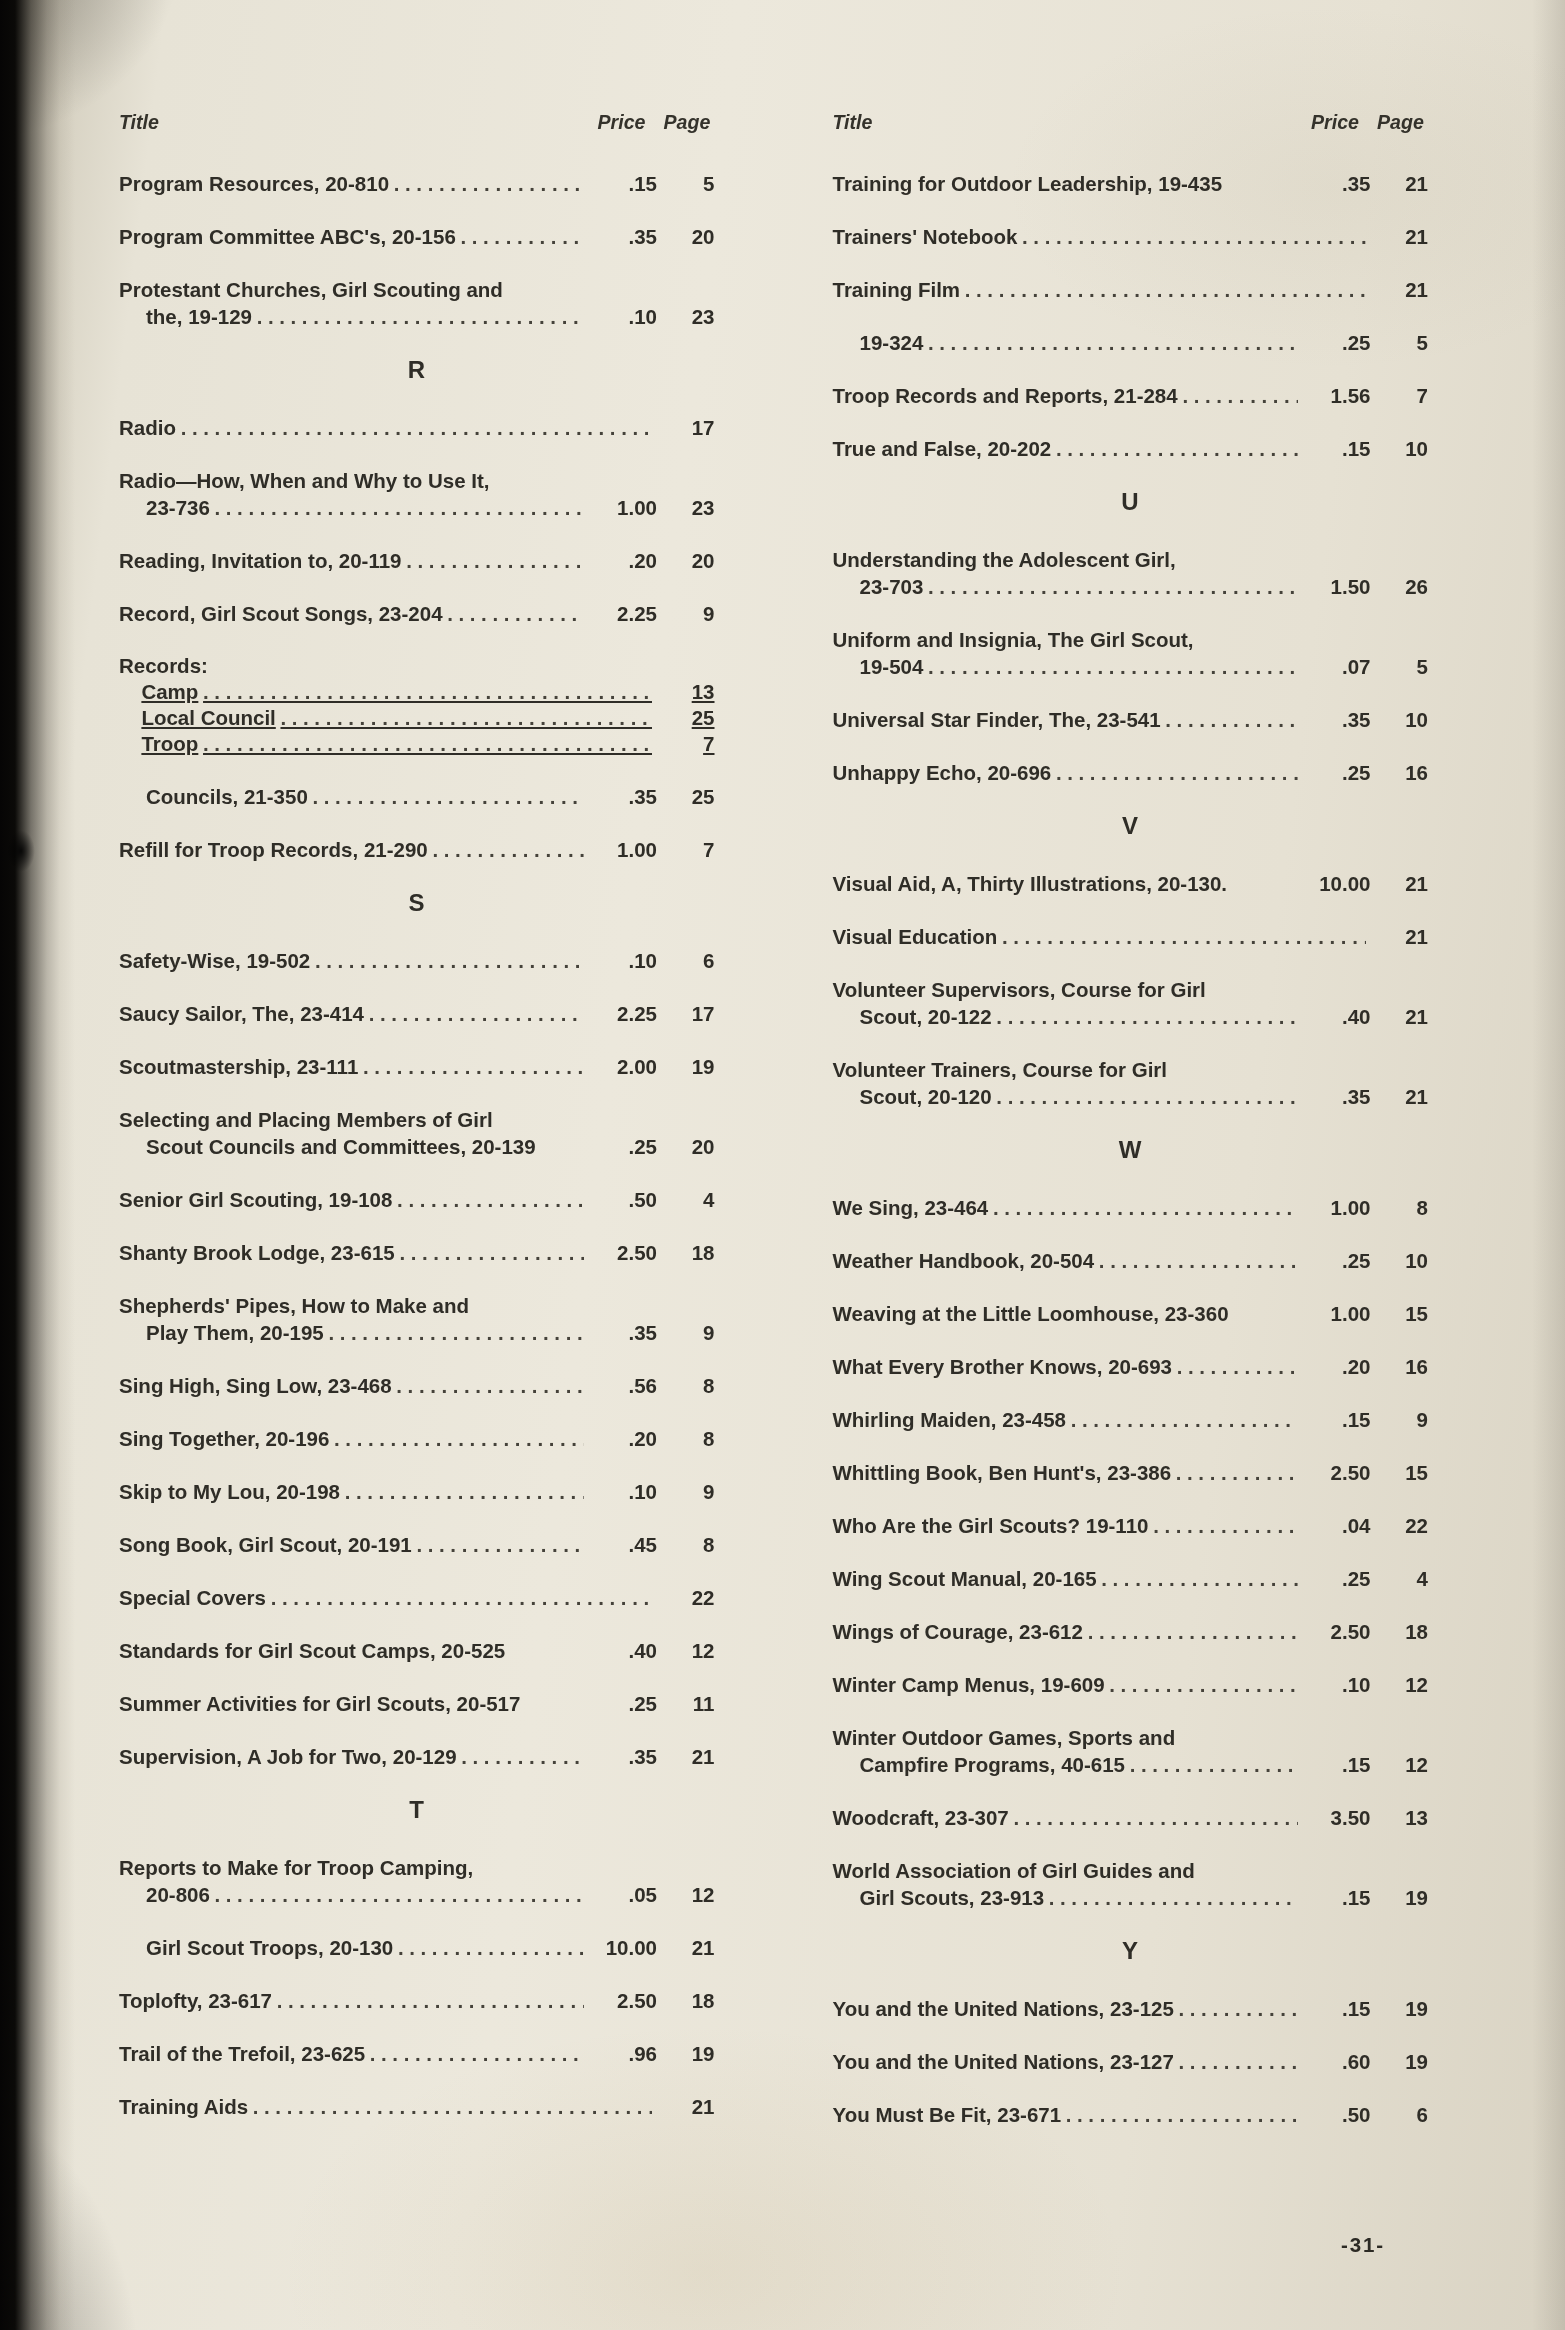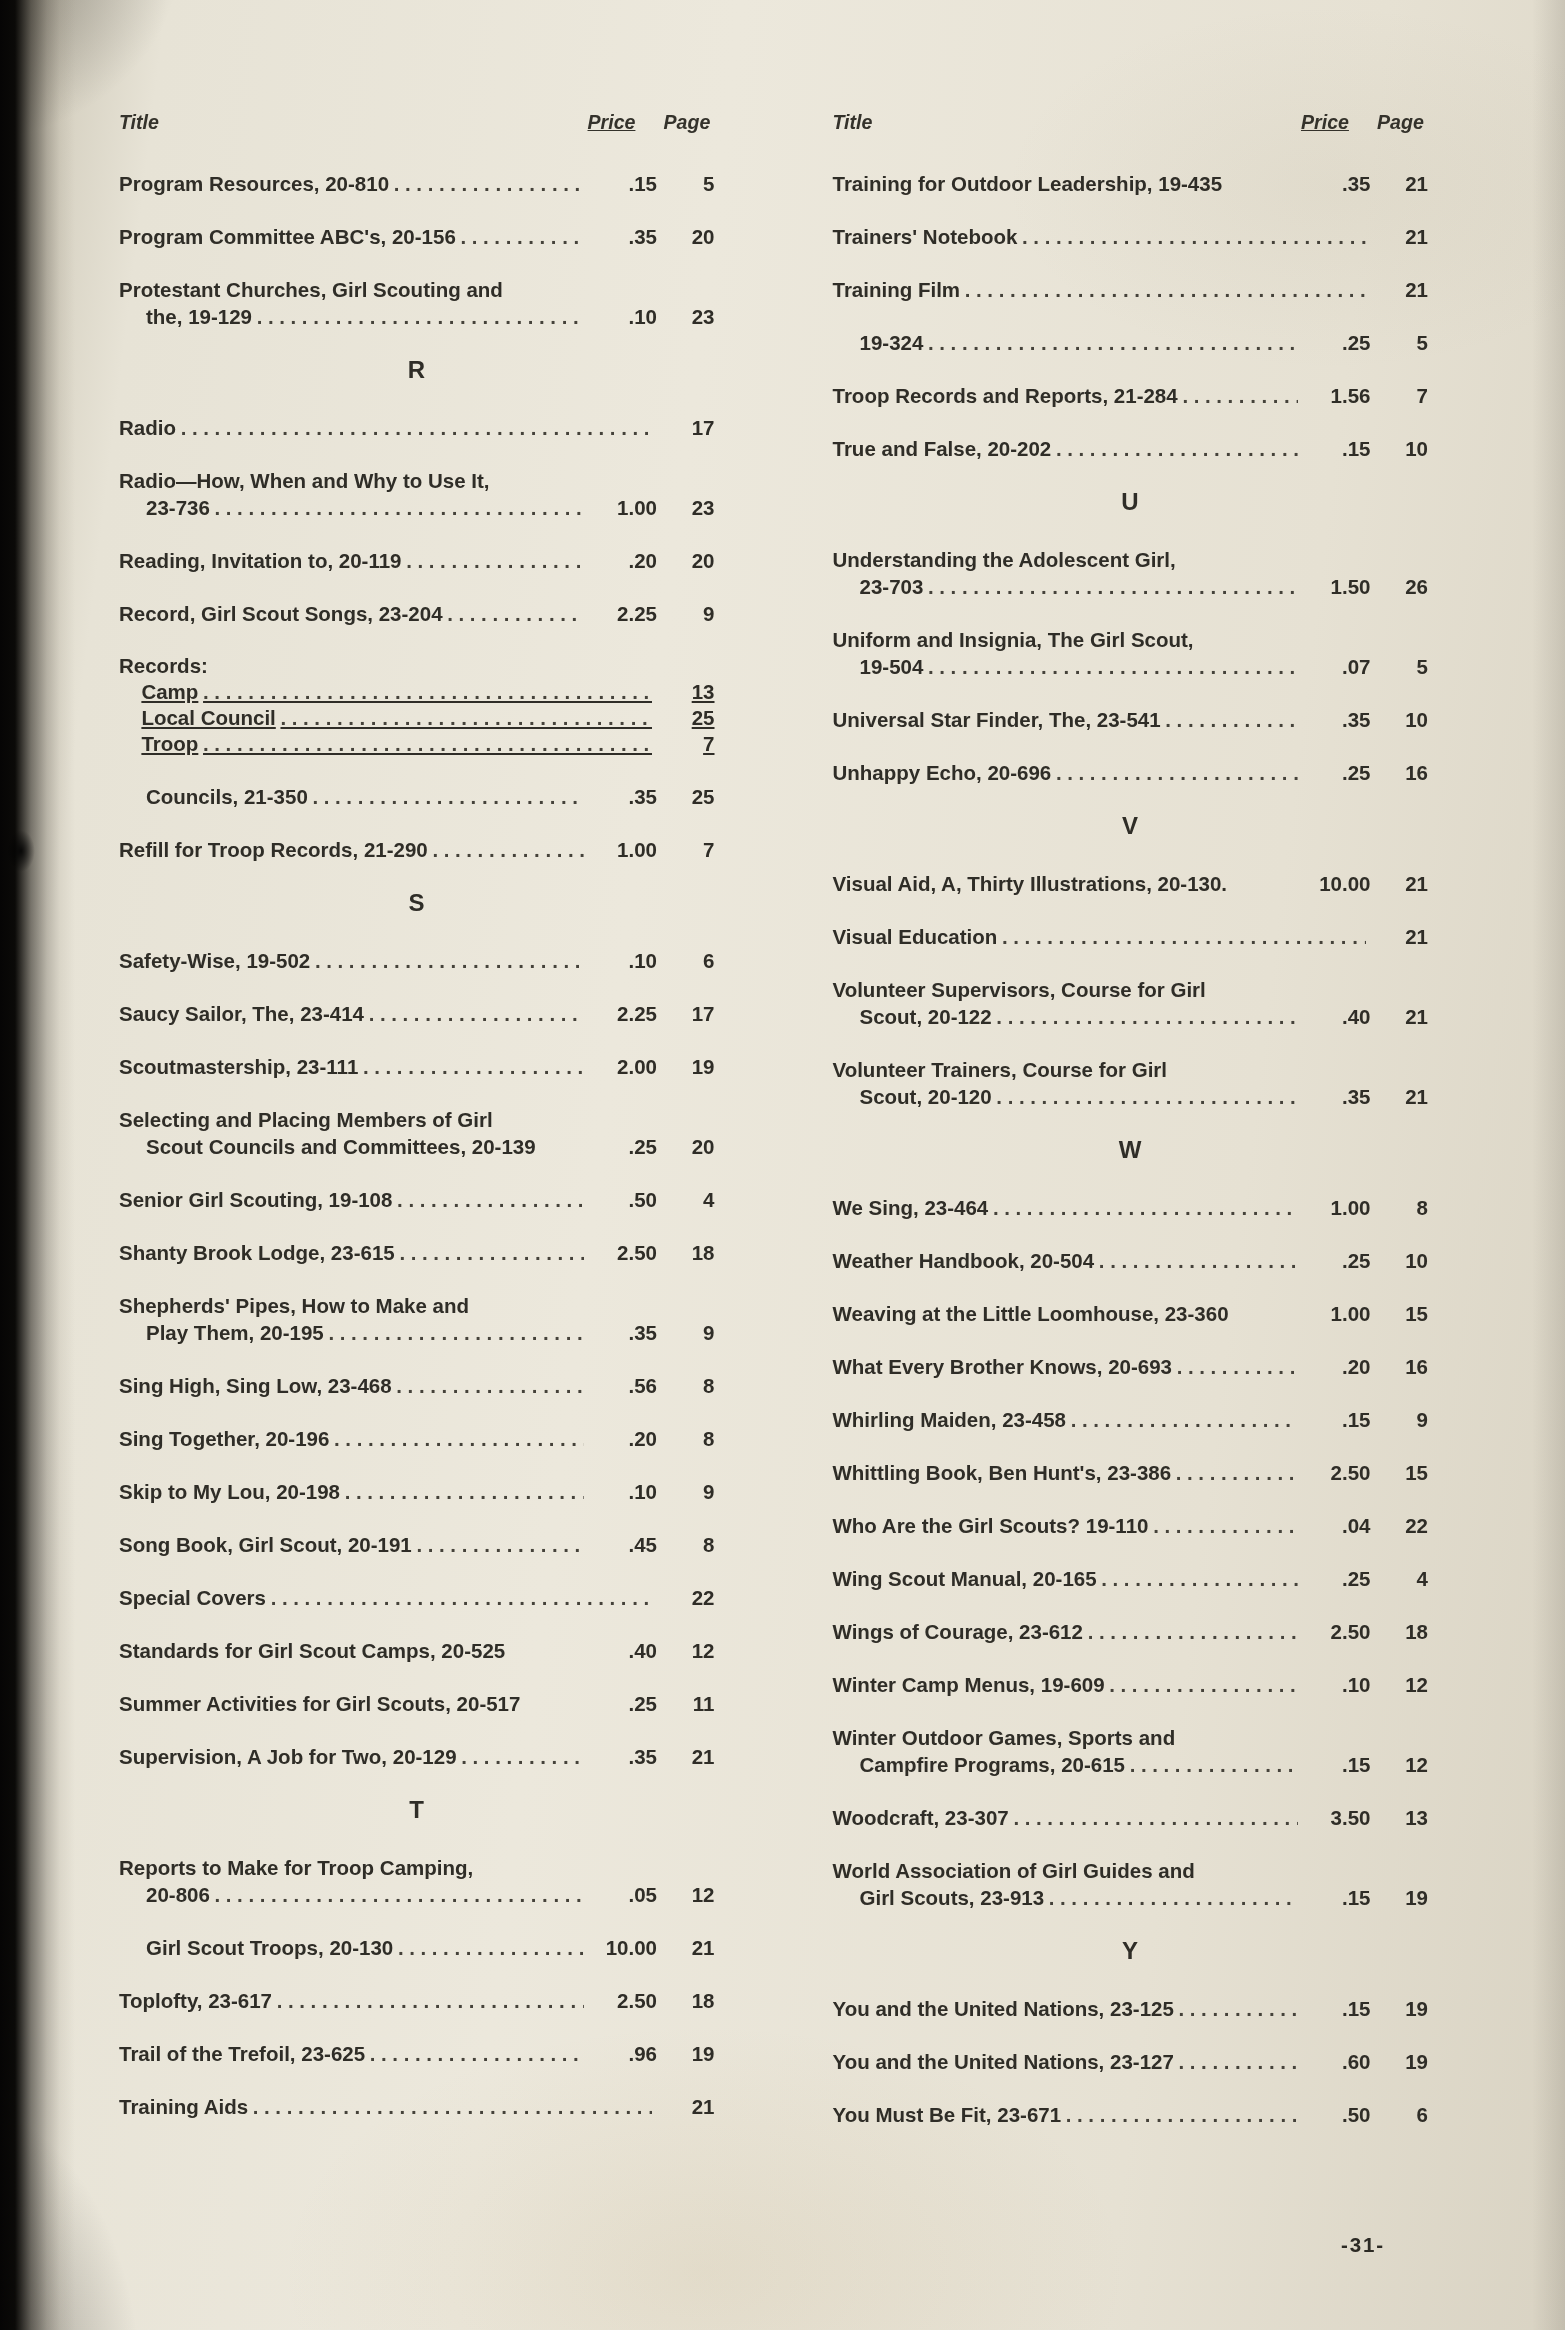--- a/index.html
+++ b/index.html
@@ -52,21 +52,21 @@
   .column { flex: 1 1 0; min-width: 0; }
 
   .col-header {
     display: flex; align-items: baseline;
     font-style: italic;
     font-size: 19.6px; line-height: 24px;
     margin-bottom: 36px;
     color: #34322b;
   }
   .h-spacer { flex: 1 1 0; }
-  .h-price { flex: 0 0 68px; text-align: left; text-decoration: underline; }
+  .h-price { flex: 0 0 68px; text-align: center; }
   .h-page  { flex: 0 0 51px; text-align: left; margin-left: 8px; }
 
   .entry { font-size: 20.5px; line-height: 27px; margin-bottom: 26px; }
   .entry .line1 { white-space: nowrap; }
 
   .row { display: flex; align-items: baseline; }
   .row.indent { padding-left: 27px; }
 
   .title { flex: 0 0 auto; white-space: nowrap; }
   .leaders {
@@ -567,21 +567,21 @@
             <div class="row">
               <span class="title">Winter Camp Menus, 19-609</span>
               <span class="leaders">..........................................................................................</span>
               <span class="price">.10</span>
               <span class="page">12</span>
             </div>
           </div>
           <div class="entry">
             <div class="line1">Winter Outdoor Games, Sports and</div>
             <div class="row indent">
-              <span class="title">Campfire Programs, 20-615</span>
+              <span class="title">Campfire Programs, 40-615</span>
               <span class="leaders">..........................................................................................</span>
               <span class="price">.15</span>
               <span class="page">12</span>
             </div>
           </div>
           <div class="entry">
             <div class="row">
               <span class="title">Woodcraft, 23-307</span>
               <span class="leaders">..........................................................................................</span>
               <span class="price">3.50</span>

